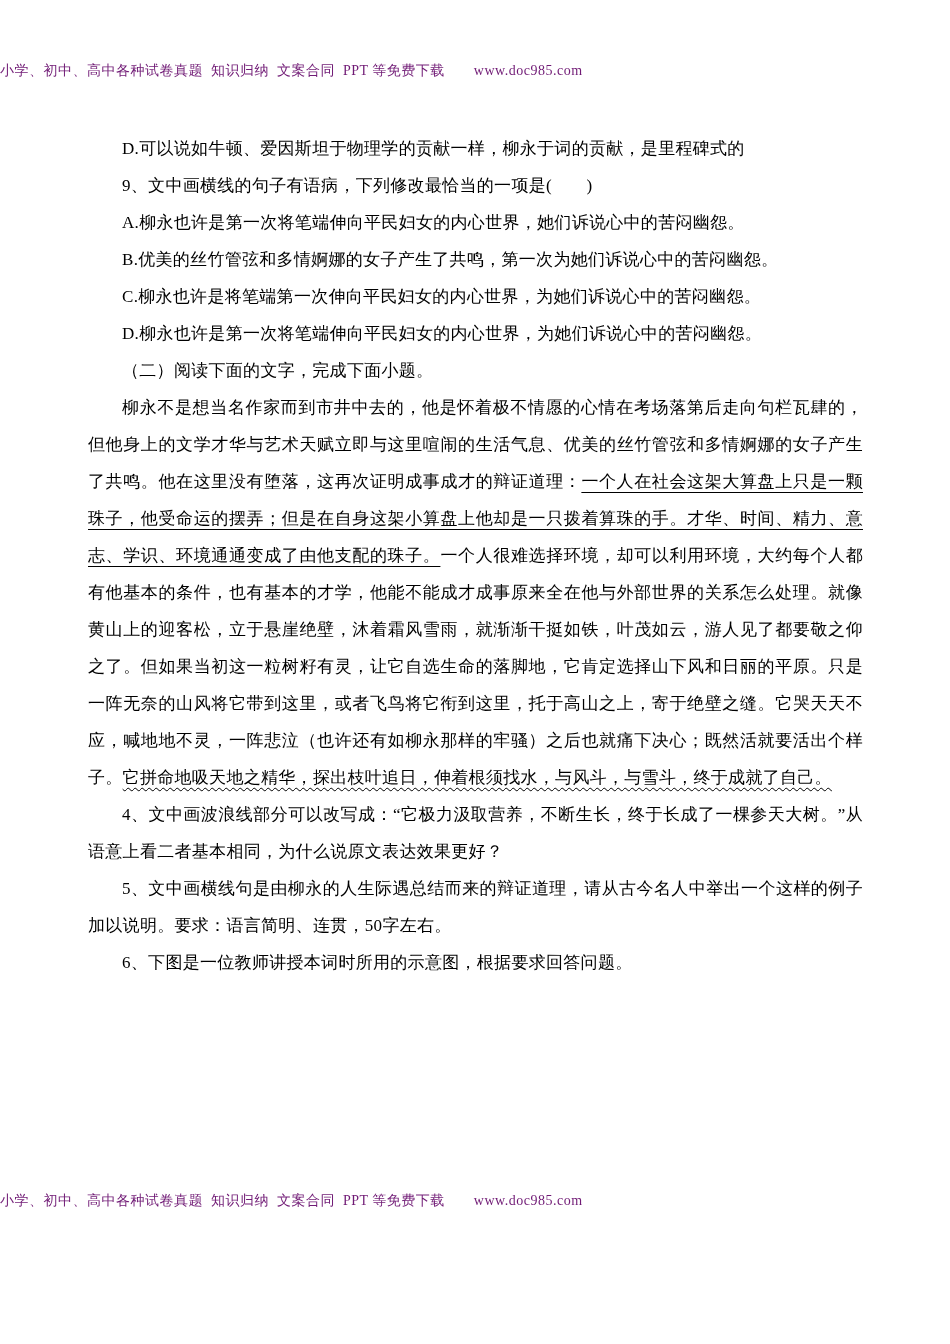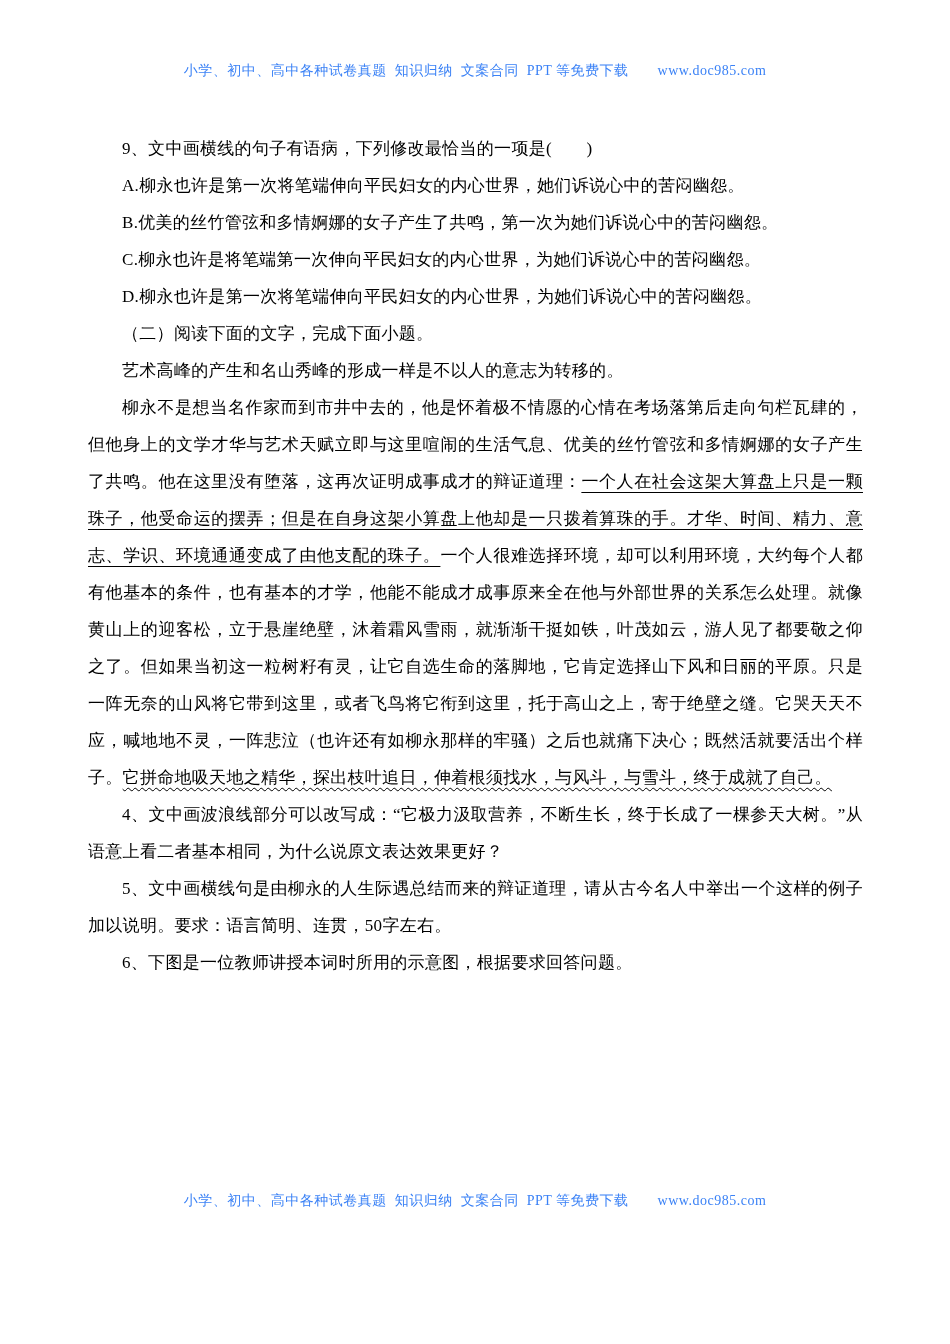--- a/index.html
+++ b/index.html
@@ -14,24 +14,24 @@
     background: #ffffff;
     margin: 0 auto;
     font-family: "Liberation Serif", "DejaVu Serif", serif;
     color: #000000;
     overflow: hidden;
   }
   .doc-header, .doc-footer {
     position: absolute;
     left: 0;
     width: 100%;
-    text-align: center;
+    text-align: left;
     font-size: 14px;
     letter-spacing: 0.5px;
-    color: #3b82f6;
+    color: #701a75;
     white-space: pre;
   }
   .doc-header { top: 62px; }
   .doc-footer { top: 1192px; }
   .doc-body {
     position: absolute;
     top: 130px;
     left: 88px;
     width: 775px;
     font-size: 17px;
@@ -52,27 +52,27 @@
     text-underline-offset: 4px;
   }
 </style>
 </head>
 <body>
 
 <div class="page">
   <div class="doc-header">小学、初中、高中各种试卷真题  知识归纳  文案合同  PPT 等免费下载　　www.doc985.com</div>
 
   <div class="doc-body">
+      <p class="para indent"><span>D.可以说如牛顿、爱因斯坦于物理学的贡献一样，柳永于词的贡献，是里程碑式的</span></p>
       <p class="para indent"><span>9、文中画横线的句子有语病，下列修改最恰当的一项是(　　)</span></p>
       <p class="para indent"><span>A.柳永也许是第一次将笔端伸向平民妇女的内心世界，她们诉说心中的苦闷幽怨。</span></p>
       <p class="para indent"><span>B.优美的丝竹管弦和多情婀娜的女子产生了共鸣，第一次为她们诉说心中的苦闷幽怨。</span></p>
       <p class="para indent"><span>C.柳永也许是将笔端第一次伸向平民妇女的内心世界，为她们诉说心中的苦闷幽怨。</span></p>
       <p class="para indent"><span>D.柳永也许是第一次将笔端伸向平民妇女的内心世界，为她们诉说心中的苦闷幽怨。</span></p>
       <p class="para indent"><span>（二）阅读下面的文字，完成下面小题。</span></p>
-      <p class="para indent"><span>艺术高峰的产生和名山秀峰的形成一样是不以人的意志为转移的。</span></p>
       <p class="para indent"><span>柳永不是想当名作家而到市井中去的，他是怀着极不情愿的心情在考场落第后走向句栏瓦肆的，但他身上的文学才华与艺术天赋立即与这里喧闹的生活气息、优美的丝竹管弦和多情婀娜的女子产生了共鸣。他在这里没有堕落，这再次证明成事成才的辩证道理：</span><span class="u-solid">一个人在社会这架大算盘上只是一颗珠子，他受命运的摆弄；但是在自身这架小算盘上他却是一只拨着算珠的手。才华、时间、精力、意志、学识、环境通通变成了由他支配的珠子。</span><span>一个人很难选择环境，却可以利用环境，大约每个人都有他基本的条件，也有基本的才学，他能不能成才成事原来全在他与外部世界的关系怎么处理。就像黄山上的迎客松，立于悬崖绝壁，沐着霜风雪雨，就渐渐干挺如铁，叶茂如云，游人见了都要敬之仰之了。但如果当初这一粒树籽有灵，让它自选生命的落脚地，它肯定选择山下风和日丽的平原。只是一阵无奈的山风将它带到这里，或者飞鸟将它衔到这里，托于高山之上，寄于绝壁之缝。它哭天天不应，喊地地不灵，一阵悲泣（也许还有如柳永那样的牢骚）之后也就痛下决心；既然活就要活出个样子。</span><span class="u-wavy">它拼命地吸天地之精华，探出枝叶追日，伸着根须找水，与风斗，与雪斗，终于成就了自己。</span></p>
       <p class="para indent"><span>4、文中画波浪线部分可以改写成：“它极力汲取营养，不断生长，终于长成了一棵参天大树。”从语意上看二者基本相同，为什么说原文表达效果更好？</span></p>
       <p class="para indent"><span>5、文中画横线句是由柳永的人生际遇总结而来的辩证道理，请从古今名人中举出一个这样的例子加以说明。要求：语言简明、连贯，50字左右。</span></p>
       <p class="para indent"><span>6、下图是一位教师讲授本词时所用的示意图，根据要求回答问题。</span></p>
     </div>
 
   <div class="doc-footer">小学、初中、高中各种试卷真题  知识归纳  文案合同  PPT 等免费下载　　www.doc985.com</div>
 </div>
 
 </body></html>

